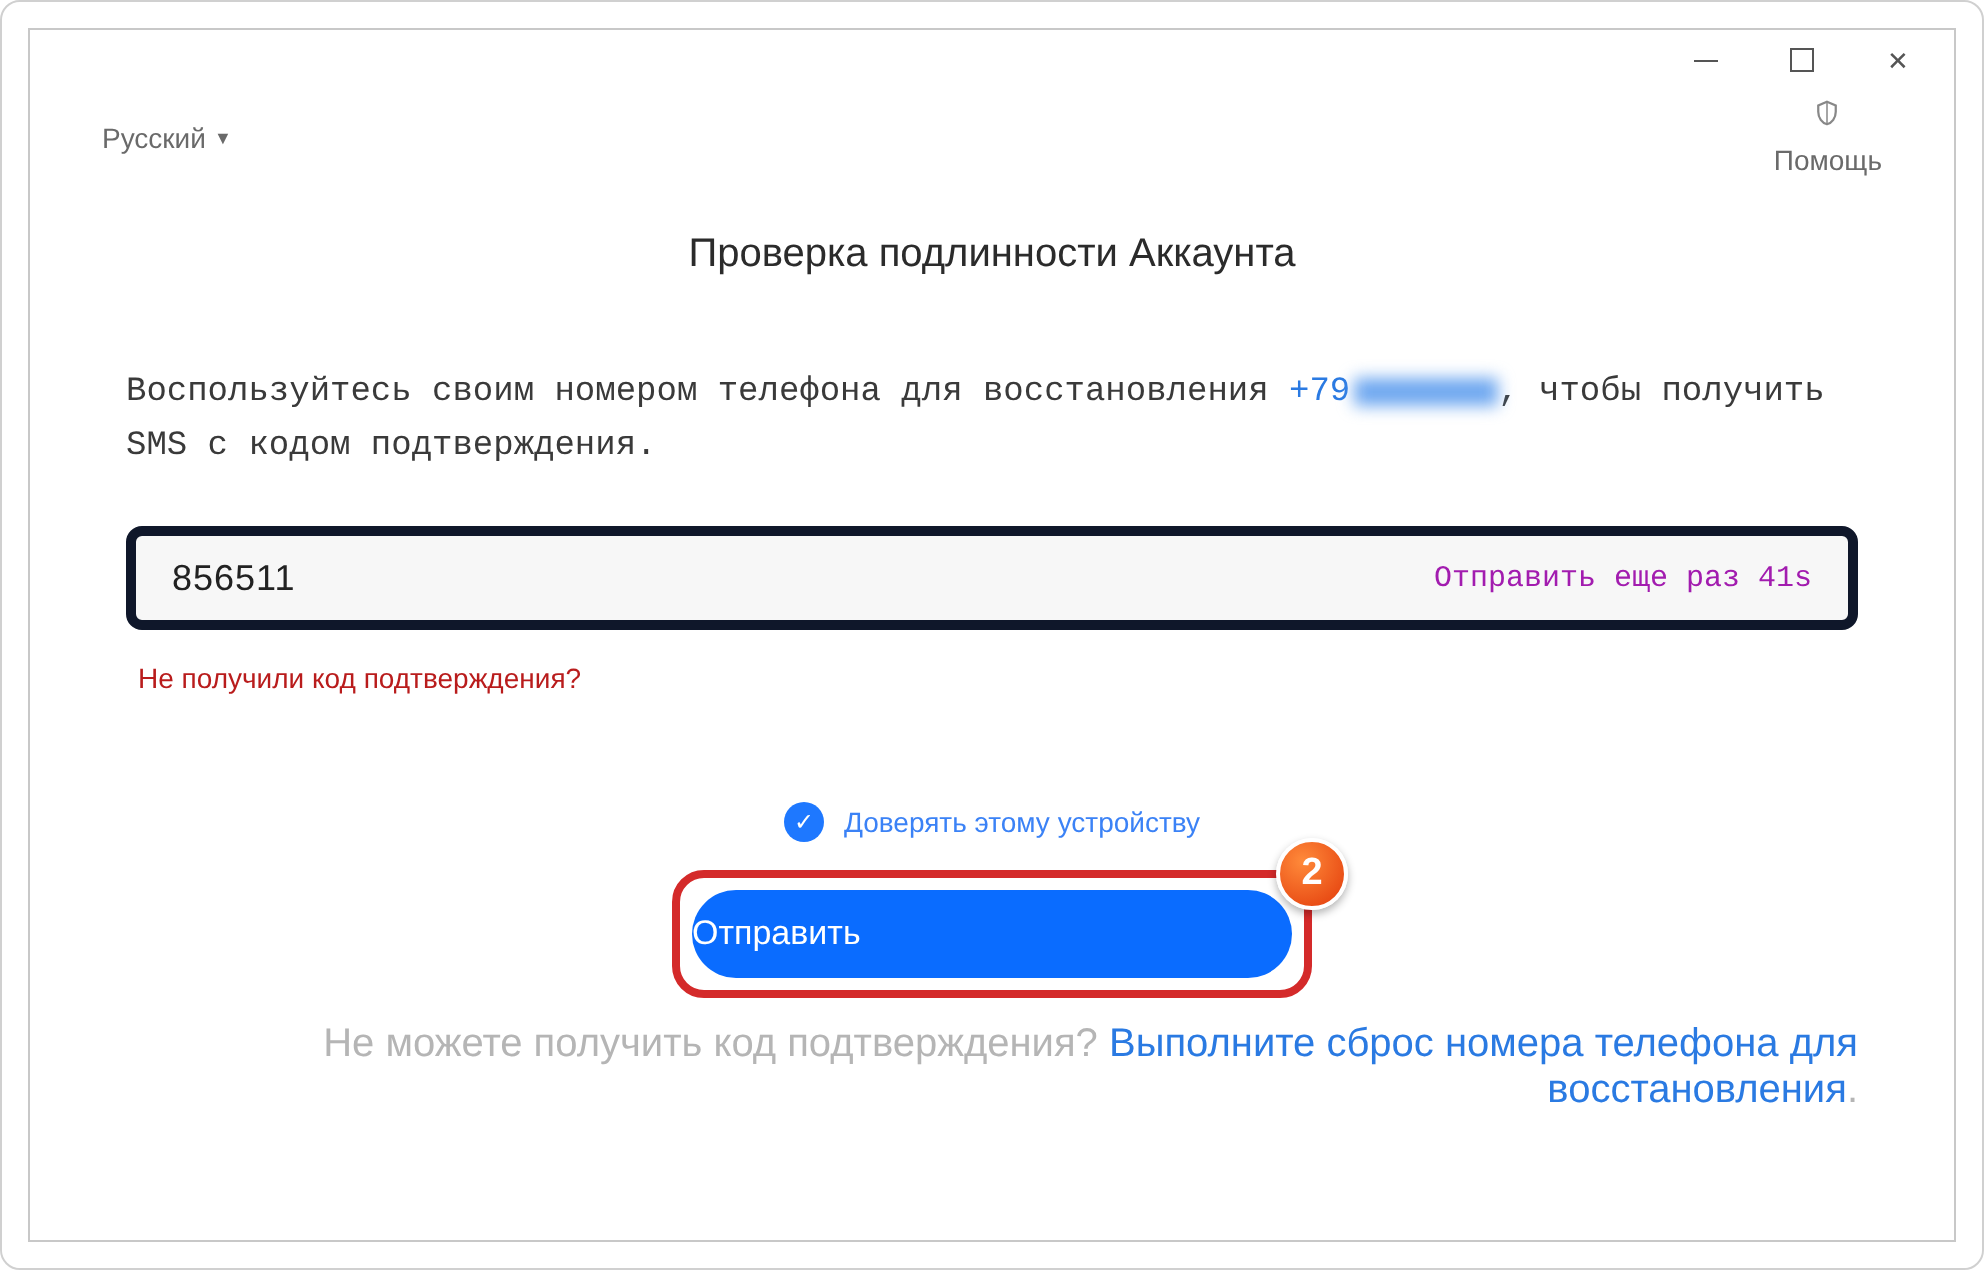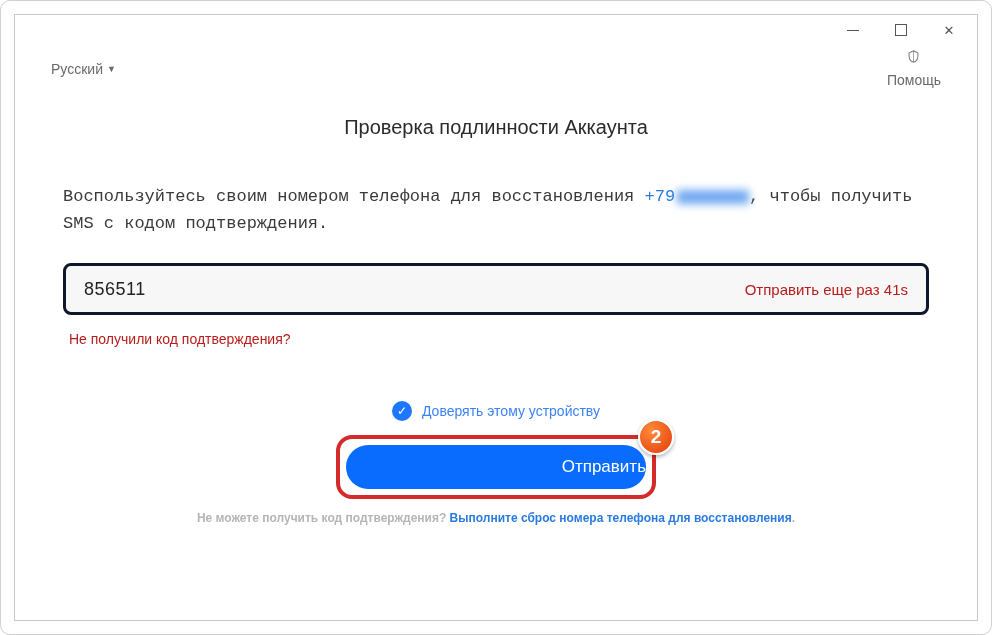--- a/index.html
+++ b/index.html
@@ -129,40 +129,41 @@
       width: 72px;
       height: 14px;
       background: #6fa8f0;
       filter: blur(4px);
       vertical-align: middle;
       margin-left: 2px;
     }
     .code-field {
       width: 100%;
       height: 52px;
-      border: 3px solid #0f172a;
+      border: 5px solid #0f172a;
       border-radius: 8px;
       background: #f7f7f7;
       display: flex;
       align-items: center;
       padding: 0 18px;
       margin-bottom: 16px;
     }
     .code-input {
       flex: 1;
       border: none;
       background: transparent;
       font-size: 18px;
       color: #222;
       outline: none;
       letter-spacing: 0.5px;
     }
     .resend {
       font-size: 15px;
-      color: #b91c1c;
+      color: #a21caf;
+      font-family: Liberation Mono, monospace;
     }
     .not-received {
       align-self: flex-start;
       font-size: 14px;
       color: #b91c1c;
       margin-bottom: 54px;
       padding-left: 6px;
     }
     .trust-row {
       display: flex;
@@ -202,44 +203,43 @@
       width: 300px;
       height: 44px;
       border-radius: 22px;
       background: #0a6cff;
       color: #fff;
       font-size: 17px;
       border: none;
       cursor: pointer;
       display: flex;
       align-items: center;
-      justify-content: flex-end;
+      justify-content: flex-start;
     }
     .badge {
       position: absolute;
       top: -16px;
       right: -18px;
       width: 36px;
       height: 36px;
       border-radius: 50%;
       background: radial-gradient(circle at 35% 30%, #ff8a3a, #e23a0a);
       border: 2px solid #fff;
       box-shadow: 0 2px 4px rgba(0,0,0,0.3);
       display: flex;
       align-items: center;
       justify-content: center;
       color: #fff;
       font-size: 19px;
       font-weight: 600;
     }
     .reset-row {
-      font-size: 12px;
-      text-align: left;
+      font-size: 20px;
+      text-align: right;
       color: #b5b5b5;
-      font-weight: bold;
     }
     .reset-link {
       color: #2a7ae2;
     }
   </style>
 </head>
 <body>
 
 <div class="outer">
   <div class="window">

